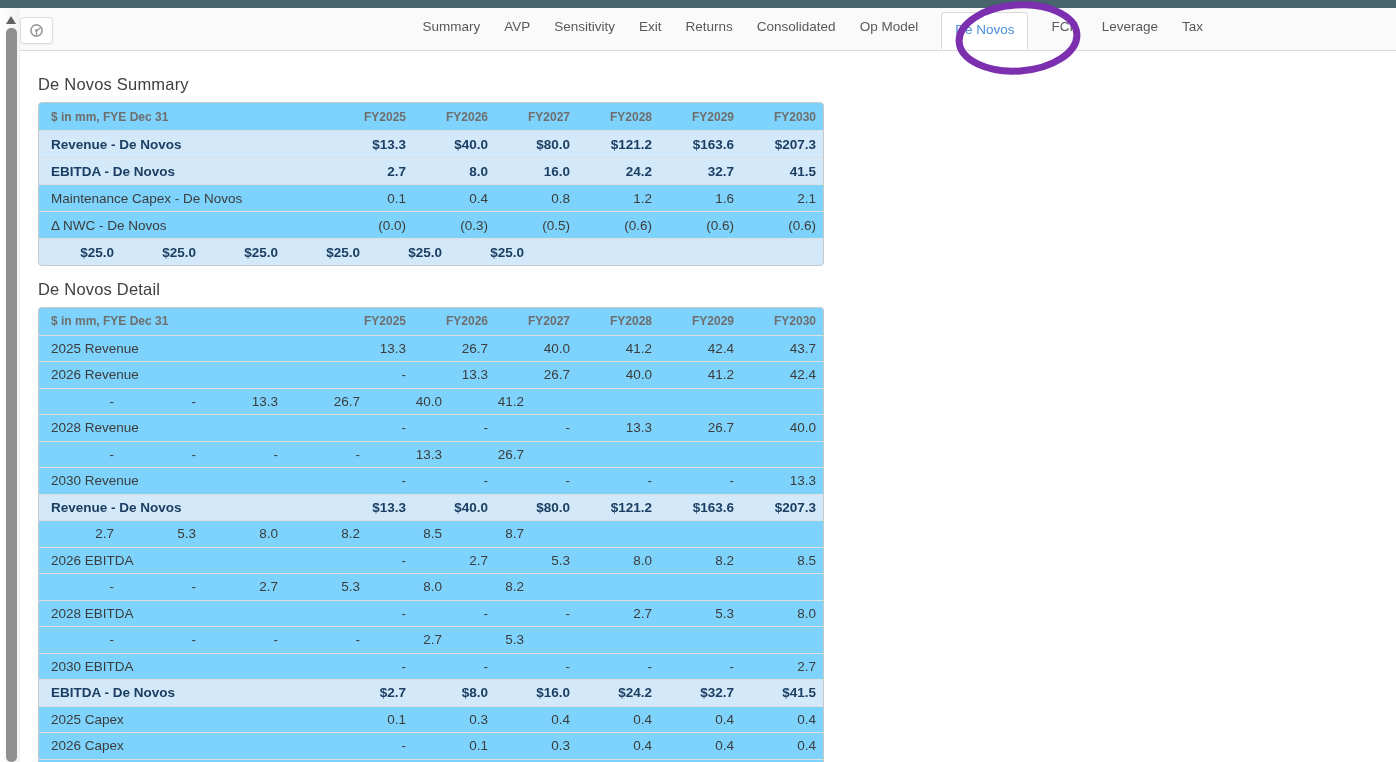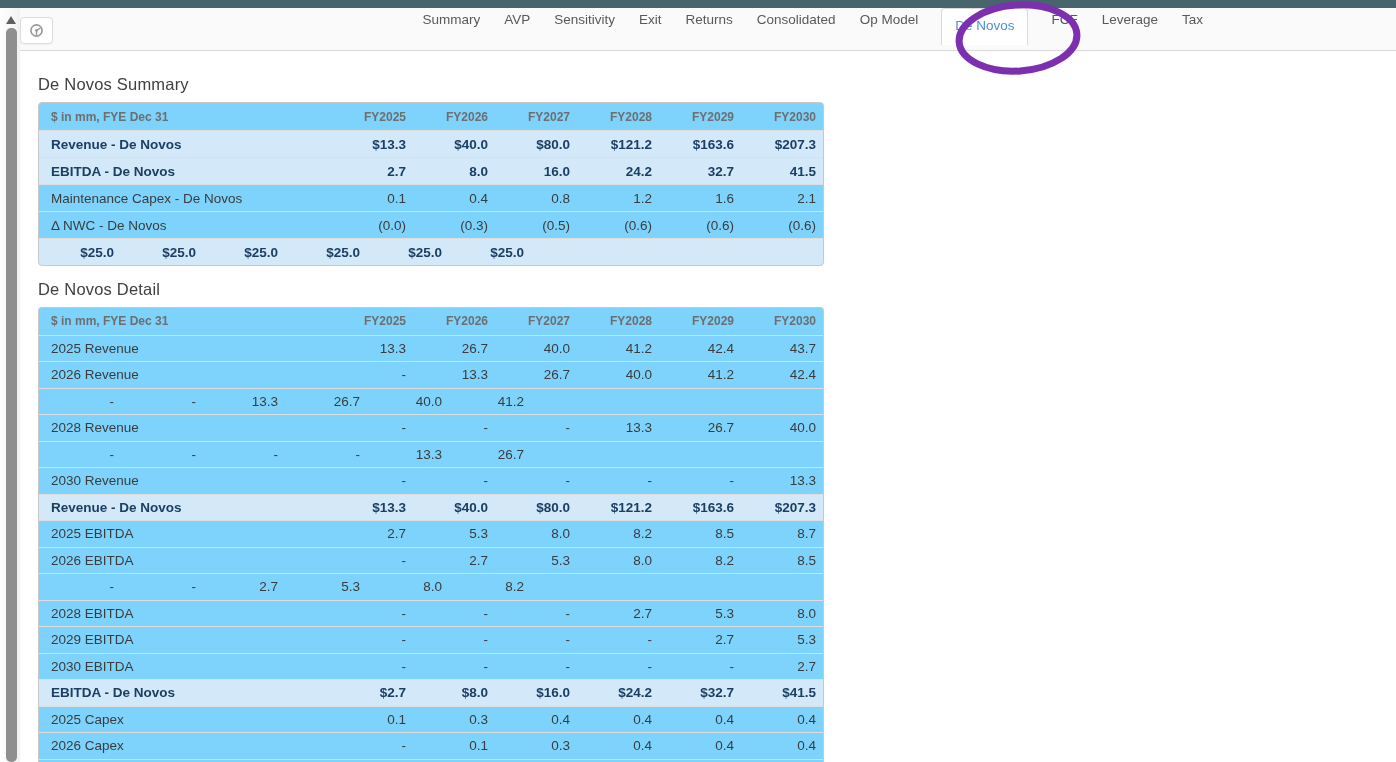--- a/index.html
+++ b/index.html
@@ -6,21 +6,21 @@
   html, body { width: 1396px; height: 762px; overflow: hidden; background: #fff;
     font-family: "Liberation Sans", sans-serif; }
 
   
   .topbar { position: absolute; left: 0; top: 0; width: 1396px; height: 8px; background: #48646c; z-index: 3; }
 
   
   .tabbar { position: absolute; left: 0; top: 8px; width: 1396px; height: 43px;
     background: #fafafa; border-bottom: 1px solid #d9d9d9; z-index: 2; }
   .tabs { position: absolute; right: 192px; top: 0; height: 36px;
-    display: flex; align-items: flex-start; gap: 22px; }
+    display: flex; align-items: center; gap: 22px; }
   .tab { font-size: 13.5px; color: #595959; cursor: pointer; white-space: nowrap; padding: 4px 1px; }
   .tab.active { background: #fff; color: #4a90d9;
     border: 1px solid #d9d9d9; border-bottom: none; border-radius: 4px 4px 0 0;
     padding: 9px 13px 12px 13px; margin-bottom: -9px; position: relative; z-index: 3; }
 
   
   .widget-btn { position: absolute; left: 20px; top: 17px; width: 33px; height: 27px;
     background: #fff; border: 1px solid #dcdcdc; border-radius: 4px;
     display: flex; align-items: center; justify-content: center;
     box-shadow: 0 1px 2px rgba(0,0,0,.05); z-index: 3; }
@@ -212,21 +212,20 @@
       <div class="row highlight">
         <div class="cell label-cell">Revenue - De Novos</div>
         <div class="cell num-cell">$13.3</div>
         <div class="cell num-cell">$40.0</div>
         <div class="cell num-cell">$80.0</div>
         <div class="cell num-cell">$121.2</div>
         <div class="cell num-cell">$163.6</div>
         <div class="cell num-cell">$207.3</div>
       </div>
       <div class="row">
-        <div class="cell label-cell">2025 EBITDA</div>
         <div class="cell num-cell">2.7</div>
         <div class="cell num-cell">5.3</div>
         <div class="cell num-cell">8.0</div>
         <div class="cell num-cell">8.2</div>
         <div class="cell num-cell">8.5</div>
         <div class="cell num-cell">8.7</div>
       </div>
       <div class="row">
         <div class="cell label-cell">2026 EBITDA</div>
         <div class="cell num-cell">-</div>
@@ -247,21 +246,20 @@
       <div class="row">
         <div class="cell label-cell">2028 EBITDA</div>
         <div class="cell num-cell">-</div>
         <div class="cell num-cell">-</div>
         <div class="cell num-cell">-</div>
         <div class="cell num-cell">2.7</div>
         <div class="cell num-cell">5.3</div>
         <div class="cell num-cell">8.0</div>
       </div>
       <div class="row">
-        <div class="cell label-cell">2029 EBITDA</div>
         <div class="cell num-cell">-</div>
         <div class="cell num-cell">-</div>
         <div class="cell num-cell">-</div>
         <div class="cell num-cell">-</div>
         <div class="cell num-cell">2.7</div>
         <div class="cell num-cell">5.3</div>
       </div>
       <div class="row">
         <div class="cell label-cell">2030 EBITDA</div>
         <div class="cell num-cell">-</div>

